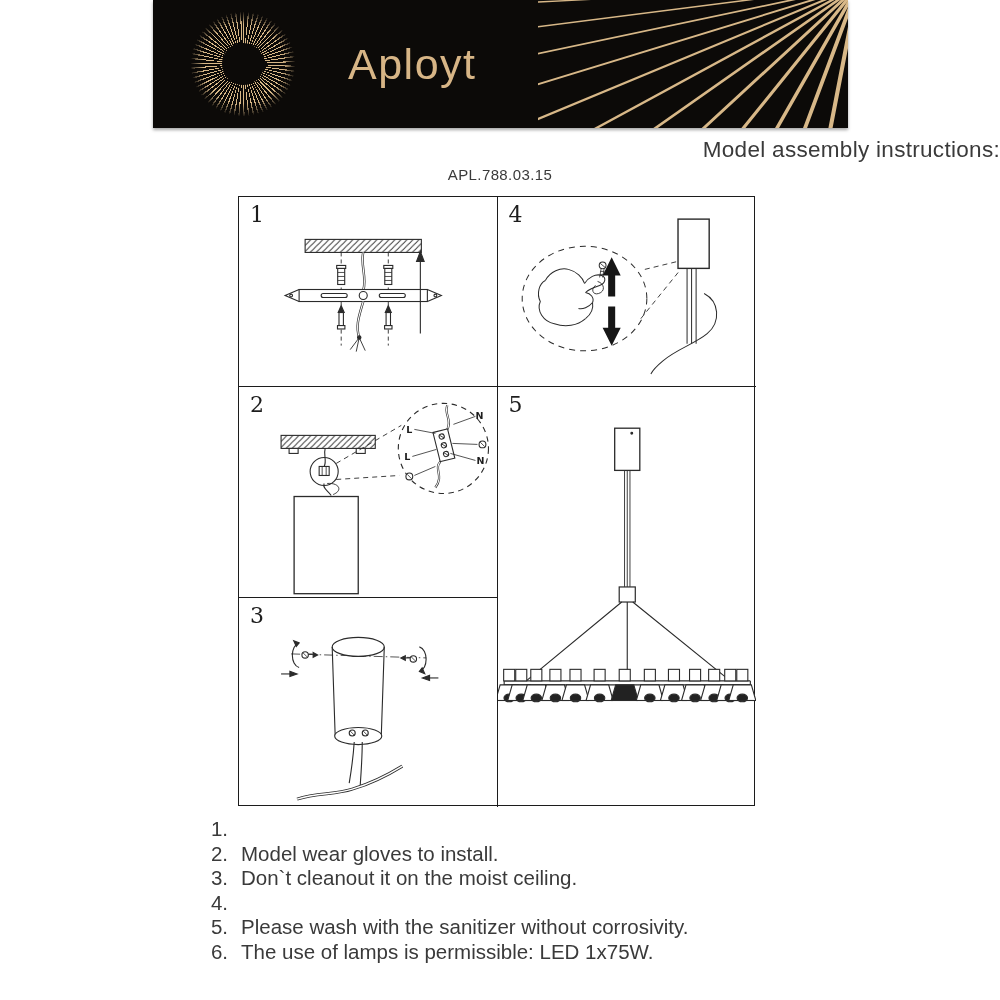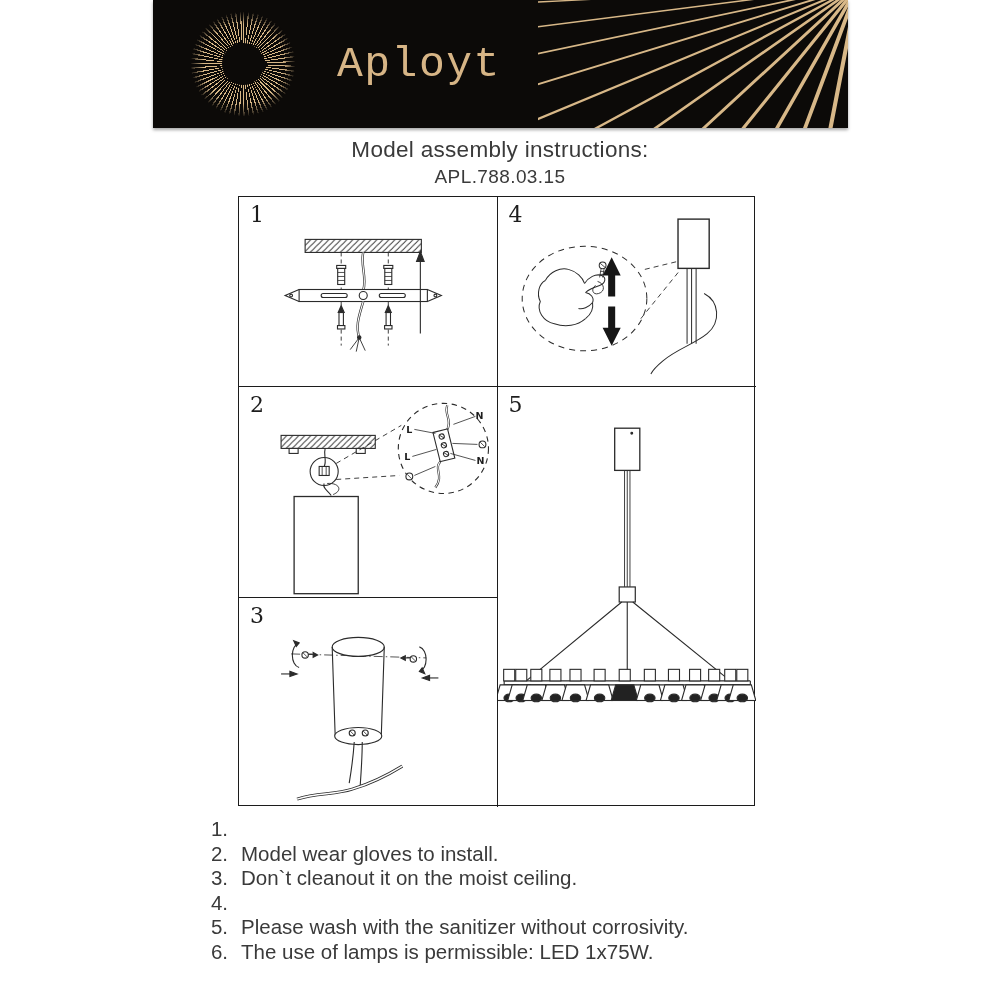--- a/index.html
+++ b/index.html
@@ -7,28 +7,28 @@
          font-family:"Liberation Sans",sans-serif;}
 
   
   .banner{position:absolute;left:153px;top:0;width:695px;height:128px;background:#0c0a08;
           display:flex;align-items:center;box-shadow:0 2px 3px rgba(0,0,0,.35);}
   .sunburst{position:relative;width:104px;height:104px;margin-left:38px;border-radius:50%;flex:0 0 auto;
     background:
       radial-gradient(circle at 50% 50%, rgba(12,10,8,0) 0 54%, #0c0a08 72%),
       repeating-conic-gradient(#d8b888 0deg 1.6deg, rgba(12,10,8,0) 1.6deg 5.4deg);}
   .sunburst::after{content:"";position:absolute;inset:30%;border-radius:50%;background:#0c0a08;}
-  .wordmark{margin-left:42px;color:#d7b586;font-family:Liberation Mono, monospace;font-weight:normal;
+  .wordmark{margin-left:53px;color:#d7b586;font-family:Liberation Sans, sans-serif;font-weight:normal;
             font-size:43px;letter-spacing:1.5px;line-height:1;}
   .rays{position:absolute;right:0;top:0;width:310px;height:128px;}
 
   
   .title-block{position:absolute;left:0;top:136px;width:100%;text-align:center;color:#3a3a3a;}
-  .title-block .heading{font-size:22.5px;font-weight:500;letter-spacing:.3px;line-height:1.2;}
-  .title-block .model{font-size:19px;font-weight:500;letter-spacing:.4px;margin-top:3px;}
+  .title-block .heading{font-size:22.5px;font-weight:500;letter-spacing:.3px;line-height:1.2;text-align:right;}
+  .title-block .model{font-size:15px;font-weight:500;letter-spacing:.4px;margin-top:3px;}
 
   
   .grid{position:absolute;left:238px;top:196px;width:517px;height:610px;
         display:grid;grid-template-columns:258.5px 258.5px;grid-template-rows:190px 211px 209px;
         border:1.8px solid #1c1c1c;box-sizing:border-box;background:#fff;}
   .cell{position:relative;box-sizing:border-box;}
   .cell.p1{grid-column:1;grid-row:1;border-right:1.5px solid #1c1c1c;border-bottom:1.5px solid #1c1c1c;}
   .cell.p2{grid-column:1;grid-row:2;border-right:1.5px solid #1c1c1c;border-bottom:1.5px solid #1c1c1c;}
   .cell.p3{grid-column:1;grid-row:3;border-right:1.5px solid #1c1c1c;}
   .cell.p4{grid-column:2;grid-row:1;border-bottom:1.5px solid #1c1c1c;}

